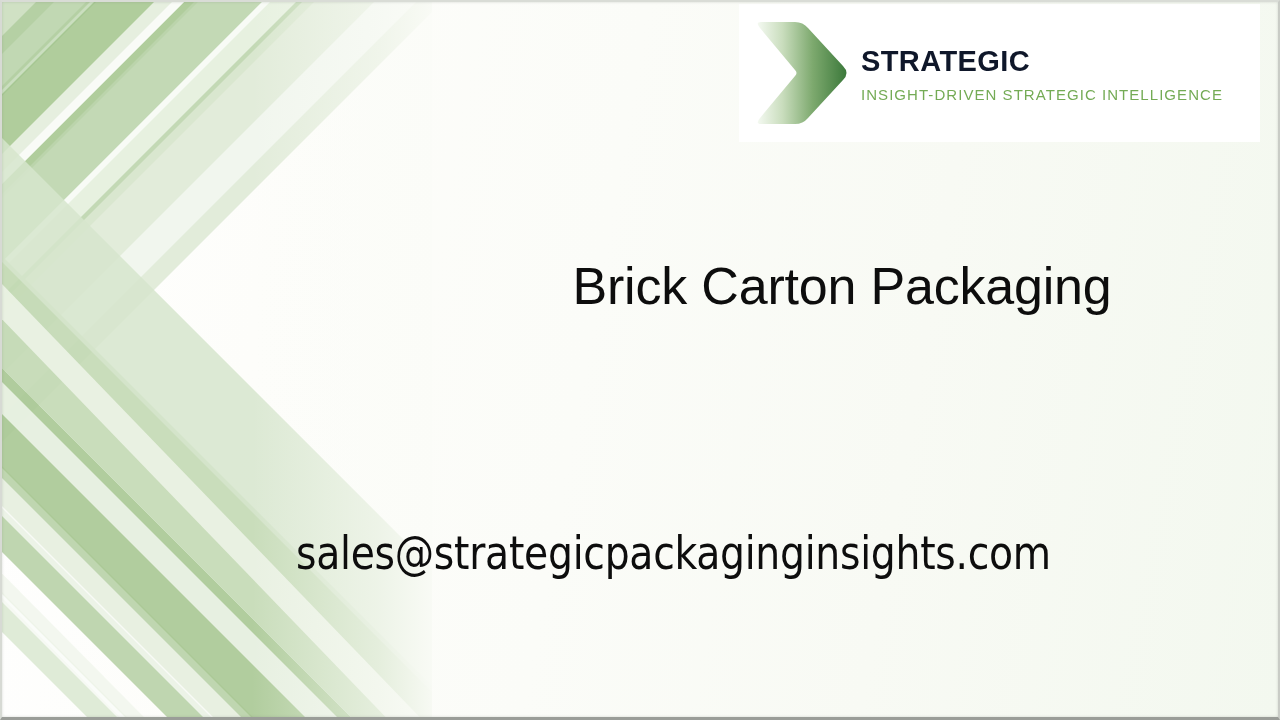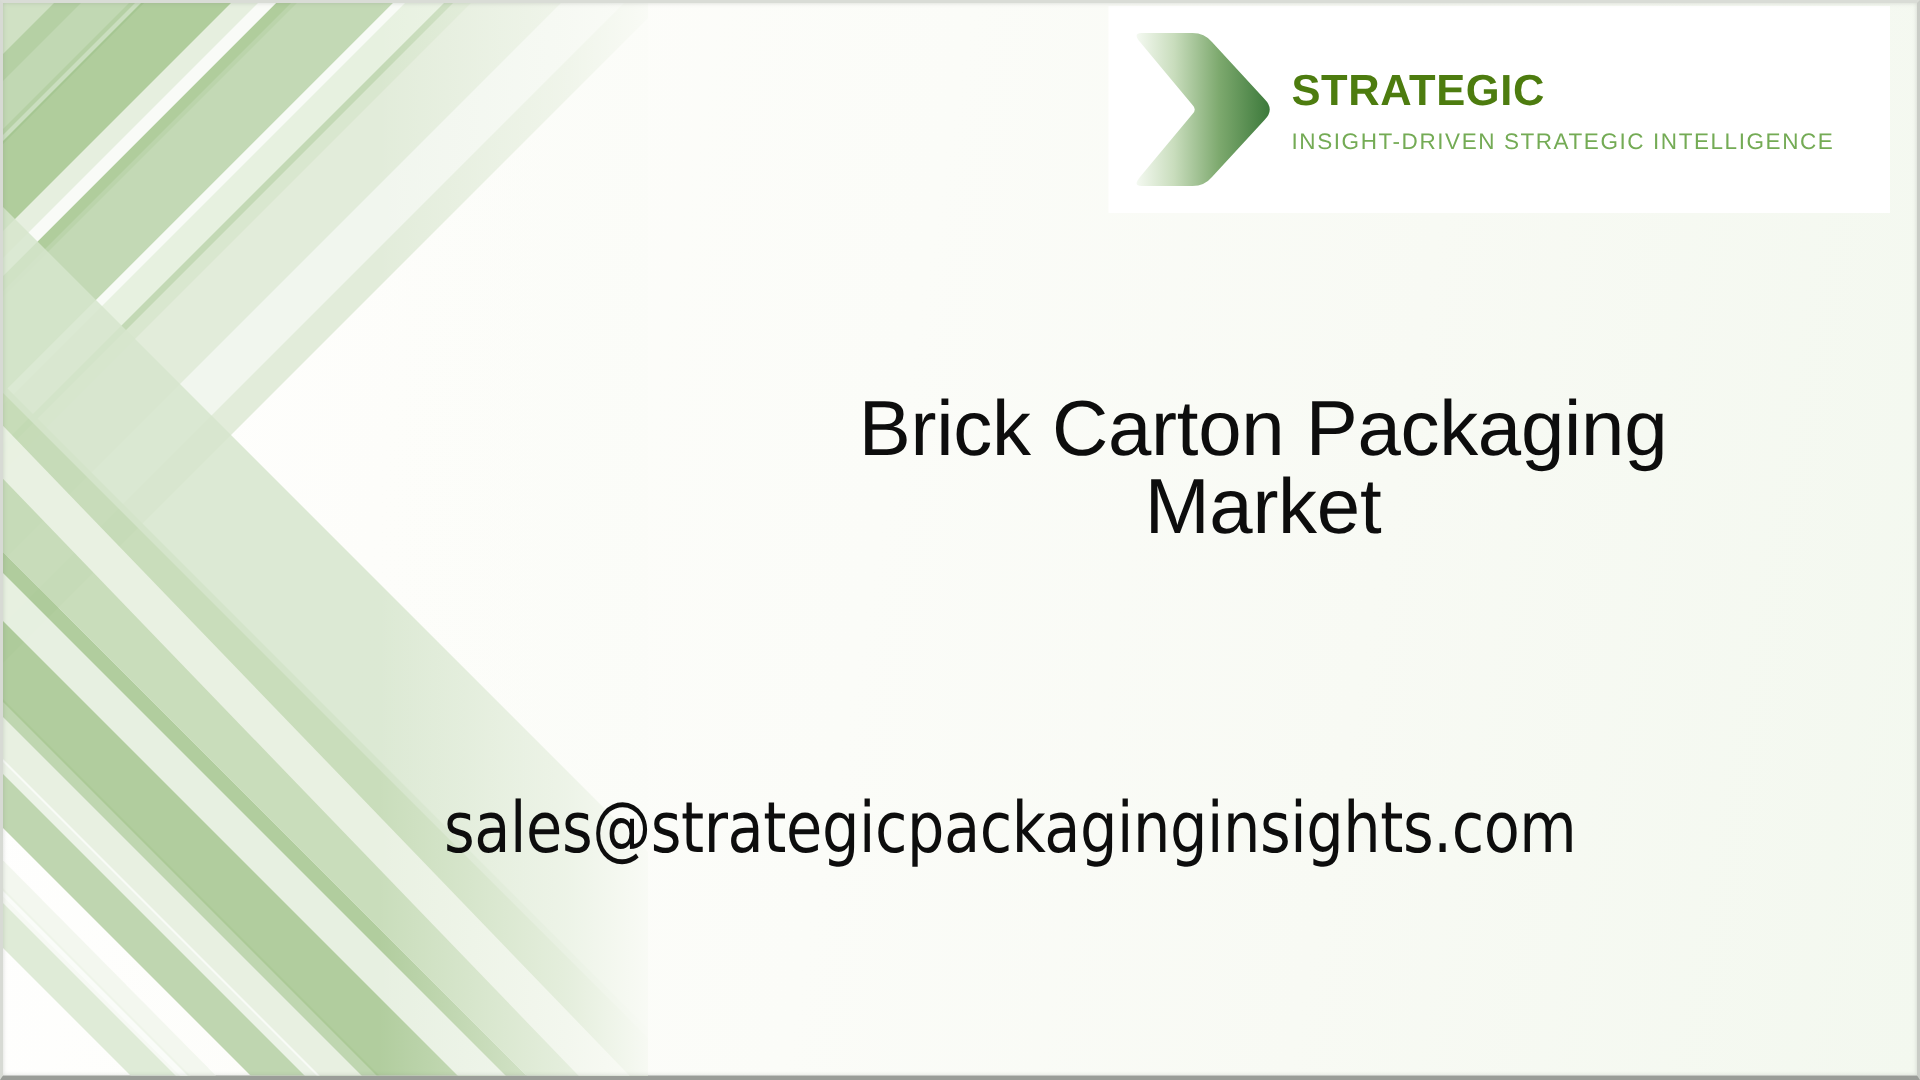--- a/index.html
+++ b/index.html
@@ -77,21 +77,21 @@
     flex-direction: column;
     justify-content: center;
     padding-top: 4px;
   }
   .logo-line1 {
     font-family: "Liberation Sans", sans-serif;
     font-weight: bold;
     font-size: 29px;
     line-height: 31px;
     letter-spacing: 0.4px;
-    color: #4d7c0f;
+    color: #0f172a;
     white-space: nowrap;
   }
   .logo-line2 {
     font-family: "Liberation Sans", sans-serif;
     font-weight: bold;
     font-size: 33px;
     line-height: 35px;
     letter-spacing: 0.2px;
     color: #13714a;
     white-space: nowrap;
@@ -242,18 +242,17 @@
     </div>
     <div class="logo-text">
       <div class="logo-line1">STRATEGIC</div>
       <div class="logo-tagline">INSIGHT-DRIVEN STRATEGIC INTELLIGENCE</div>
     </div>
   </div>
 
   <div class="title">
     <span>Brick Carton Packaging</span>
     <br>
-    <span>Market</span>
   </div>
 
   <div class="email">sales@strategicpackaginginsights.com</div>
 
 </div>
 
 </body></html>

